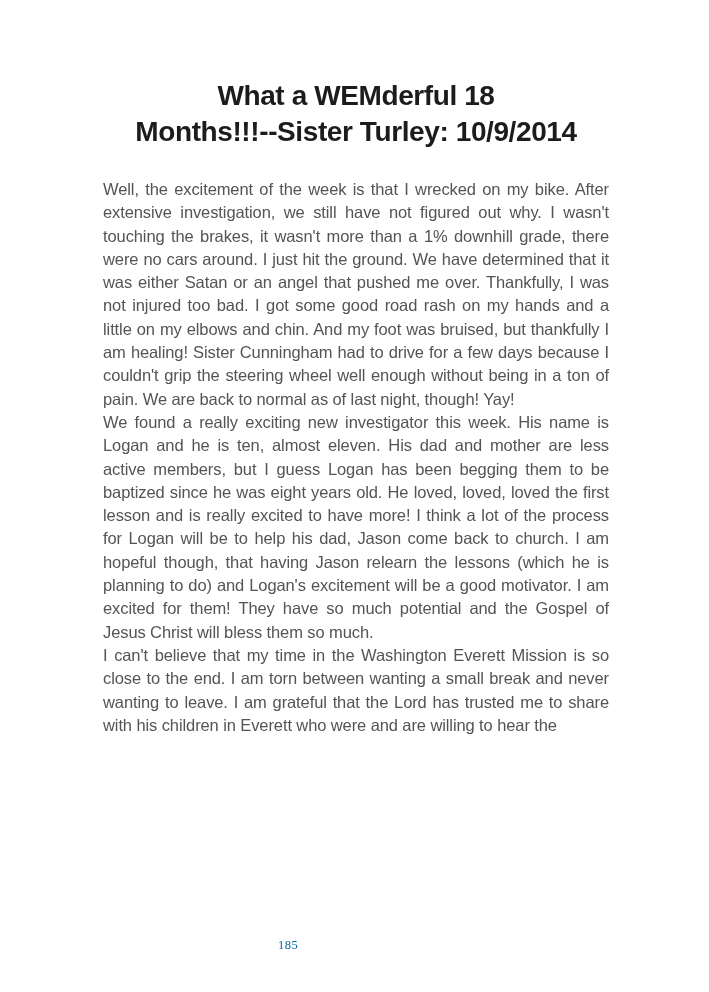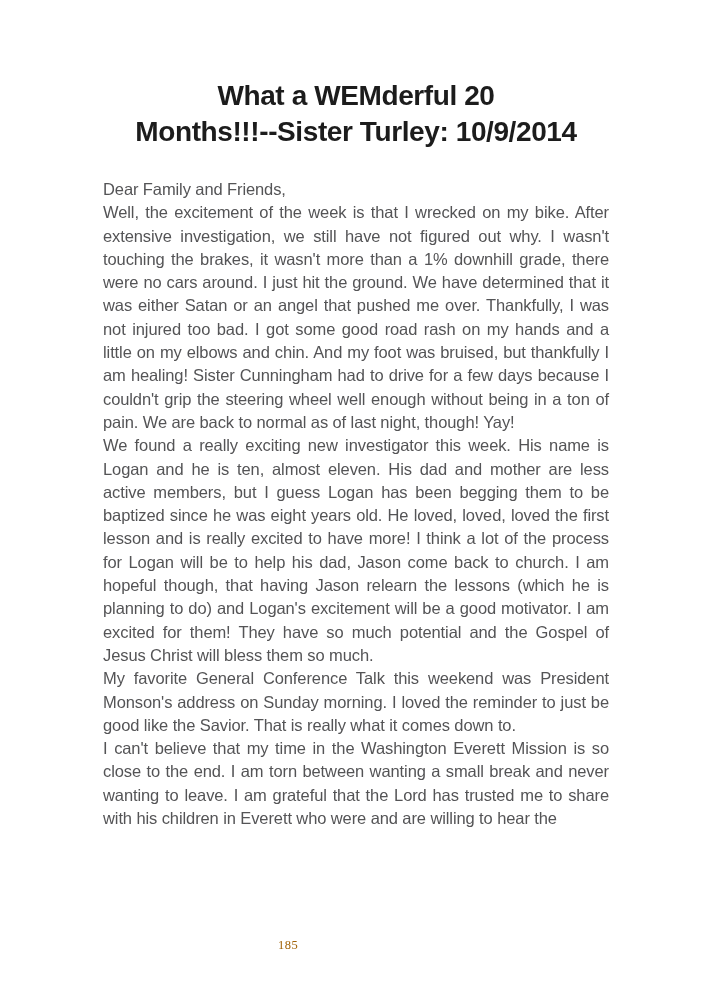--- a/index.html
+++ b/index.html
@@ -50,39 +50,37 @@
     text-align: left !important;
   }
   .page-number {
     position: absolute;
     left: 0;
     top: 938px;
     width: 576px;
     text-align: center;
     font-family: "Liberation Serif", "DejaVu Serif", serif;
     font-size: 12.5px;
-    color: #a16207;
+    color: #0369a1;
     letter-spacing: 0.5px;
   }
 </style>
 </head>
 <body>
 
 <div class="page">
   <div class="content">
 
     <h1 class="title">
-      <span class="title-line">What a WEMderful 20</span>
+      <span class="title-line">What a WEMderful 18</span>
       <span class="title-line">Months!!!--Sister Turley: 10/9/2014</span>
     </h1>
 
     <div class="body-text">
-      <p class="salutation">Dear Family and Friends,</p>
       <p>Well, the excitement of the week is that I wrecked on my bike. After extensive investigation, we still have not figured out why. I wasn't touching the brakes, it wasn't more than a 1% downhill grade, there were no cars around. I just hit the ground. We have determined that it was either Satan or an angel that pushed me over. Thankfully, I was not injured too bad. I got some good road rash on my hands and a little on my elbows and chin. And my foot was bruised, but thankfully I am healing! Sister Cunningham had to drive for a few days because I couldn't grip the steering wheel well enough without being in a ton of pain. We are back to normal as of last night, though! Yay!</p>
       <p>We found a really exciting new investigator this week. His name is Logan and he is ten, almost eleven. His dad and mother are less active members, but I guess Logan has been begging them to be baptized since he was eight years old. He loved, loved, loved the first lesson and is really excited to have more! I think a lot of the process for Logan will be to help his dad, Jason come back to church. I am hopeful though, that having Jason relearn the lessons (which he is planning to do) and Logan's excitement will be a good motivator. I am excited for them! They have so much potential and the Gospel of Jesus Christ will bless them so much.</p>
-      <p>My favorite General Conference Talk this weekend was President Monson's address on Sunday morning. I loved the reminder to just be good like the Savior. That is really what it comes down to.</p>
       <p>I can't believe that my time in the Washington Everett Mission is so close to the end. I am torn between wanting a small break and never wanting to leave. I am grateful that the Lord has trusted me to share with his children in Everett who were and are willing to hear the</p>
     </div>
 
   </div>
 
   <div class="page-number">185</div>
 </div>
 
 </body></html>

